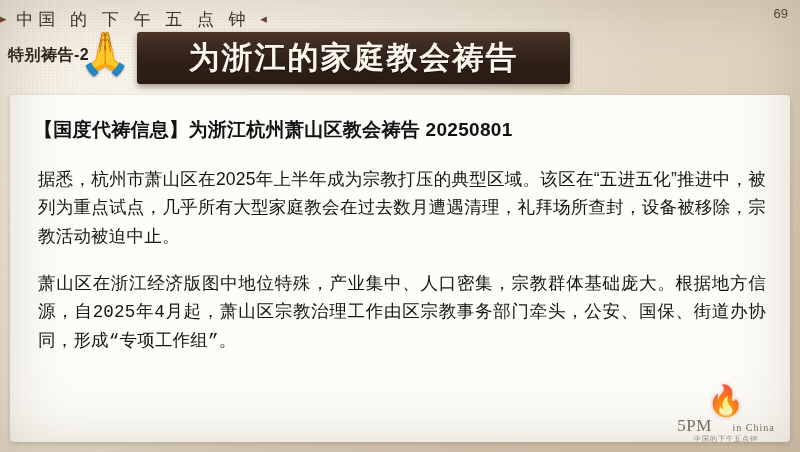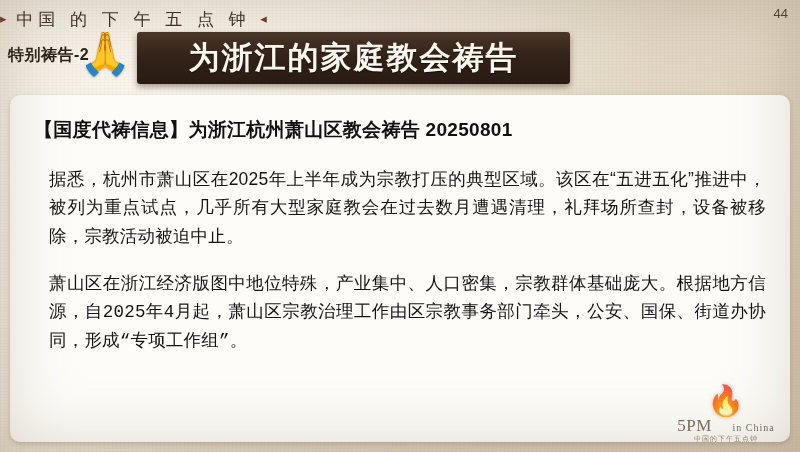--- a/index.html
+++ b/index.html
@@ -113,39 +113,39 @@
   }
 
   
   .card {
     position: absolute;
     left: 10px;
     top: 95px;
     width: 780px;
     height: 347px;
     background: #fdfcf8;
-    border-radius: 10px;
+    border-radius: 4px;
     box-shadow: 0 2px 5px rgba(90,70,50,0.25);
     box-sizing: border-box;
     padding: 22px 24px 14px 24px;
     overflow: hidden;
   }
   .card-heading {
     font-size: 19px;
     font-weight: bold;
     color: #111;
     margin: 0 0 22px 0;
     font-family: "Liberation Sans", sans-serif;
     letter-spacing: 0.3px;
   }
   .para {
     font-size: 17.5px;
     line-height: 1.62;
     color: #141414;
-    margin: 0 0 20px 15px;
+    margin: 0 0 20px 4px;
     text-align: justify;
     letter-spacing: 0.2px;
   }
   .para:last-child { margin-bottom: 0; font-family: Liberation Mono, monospace; }
 
   
   .watermark {
     position: absolute;
     right: 14px;
     bottom: 8px;
@@ -178,21 +178,21 @@
     margin-top: -2px;
   }
 </style>
 </head>
 <body>
 
 <div class="slide">
   <div class="grain"></div>
 
   <div class="corner-label">特别祷告-2</div>
-  <div class="page-number">44</div>
+  <div class="page-number">69</div>
 
   <div class="top-center">
     <span class="deco">▸</span>
     <span>中国 的 下 午 五 点 钟</span>
     <span class="deco">◂</span>
   </div>
 
   <div class="emblem">🙏</div>
 
   <div class="banner">

